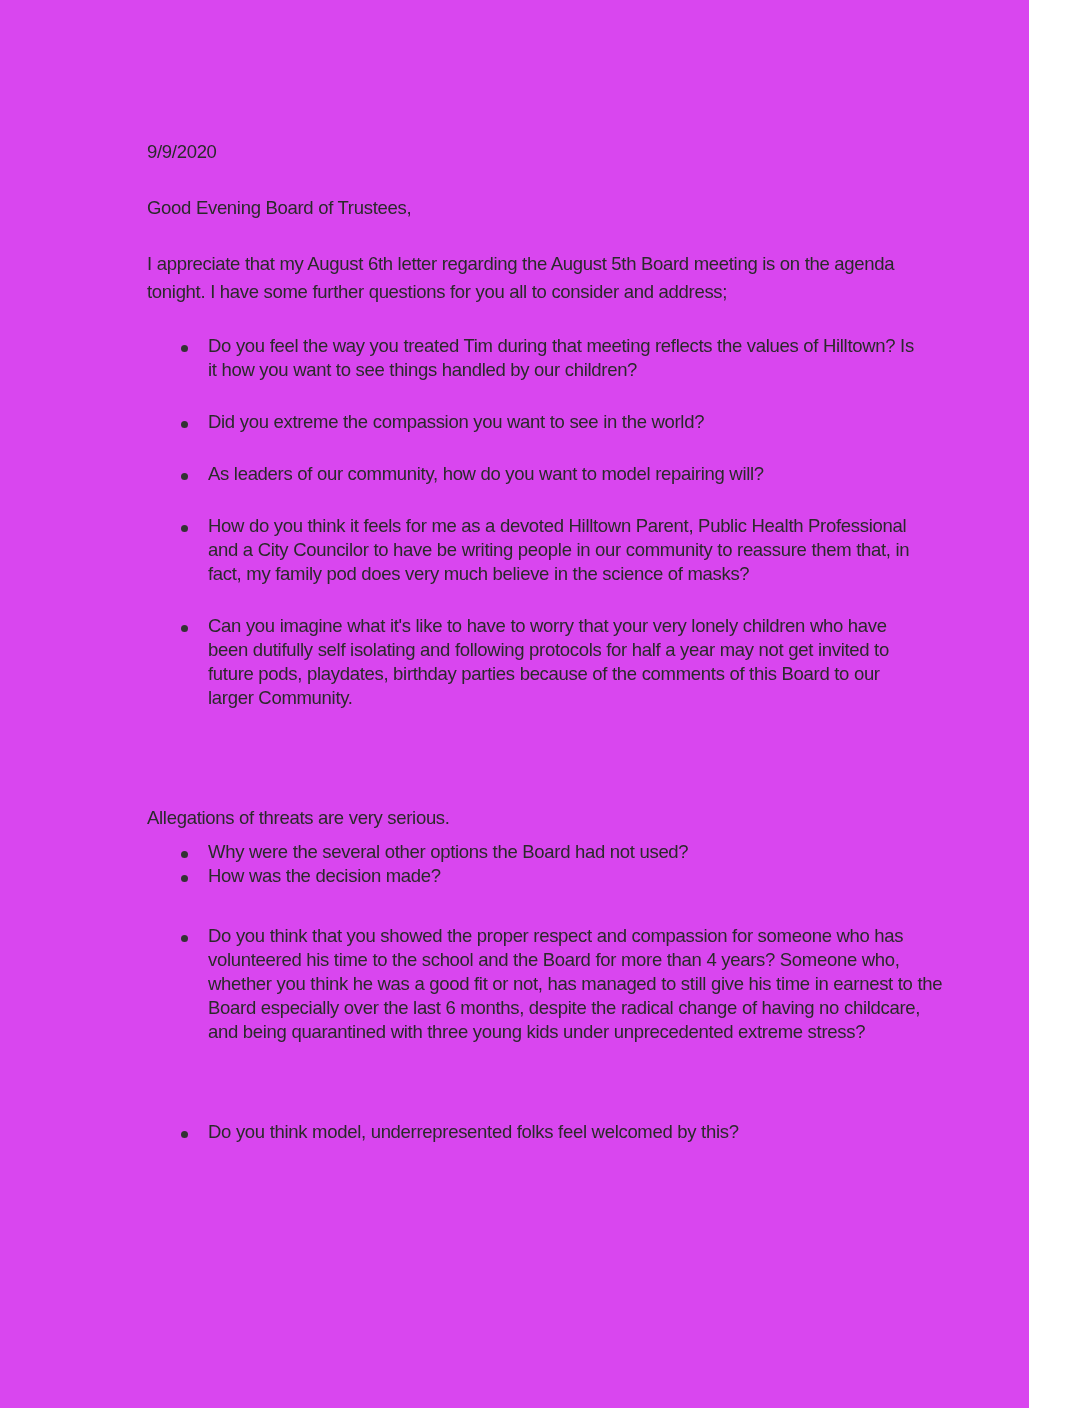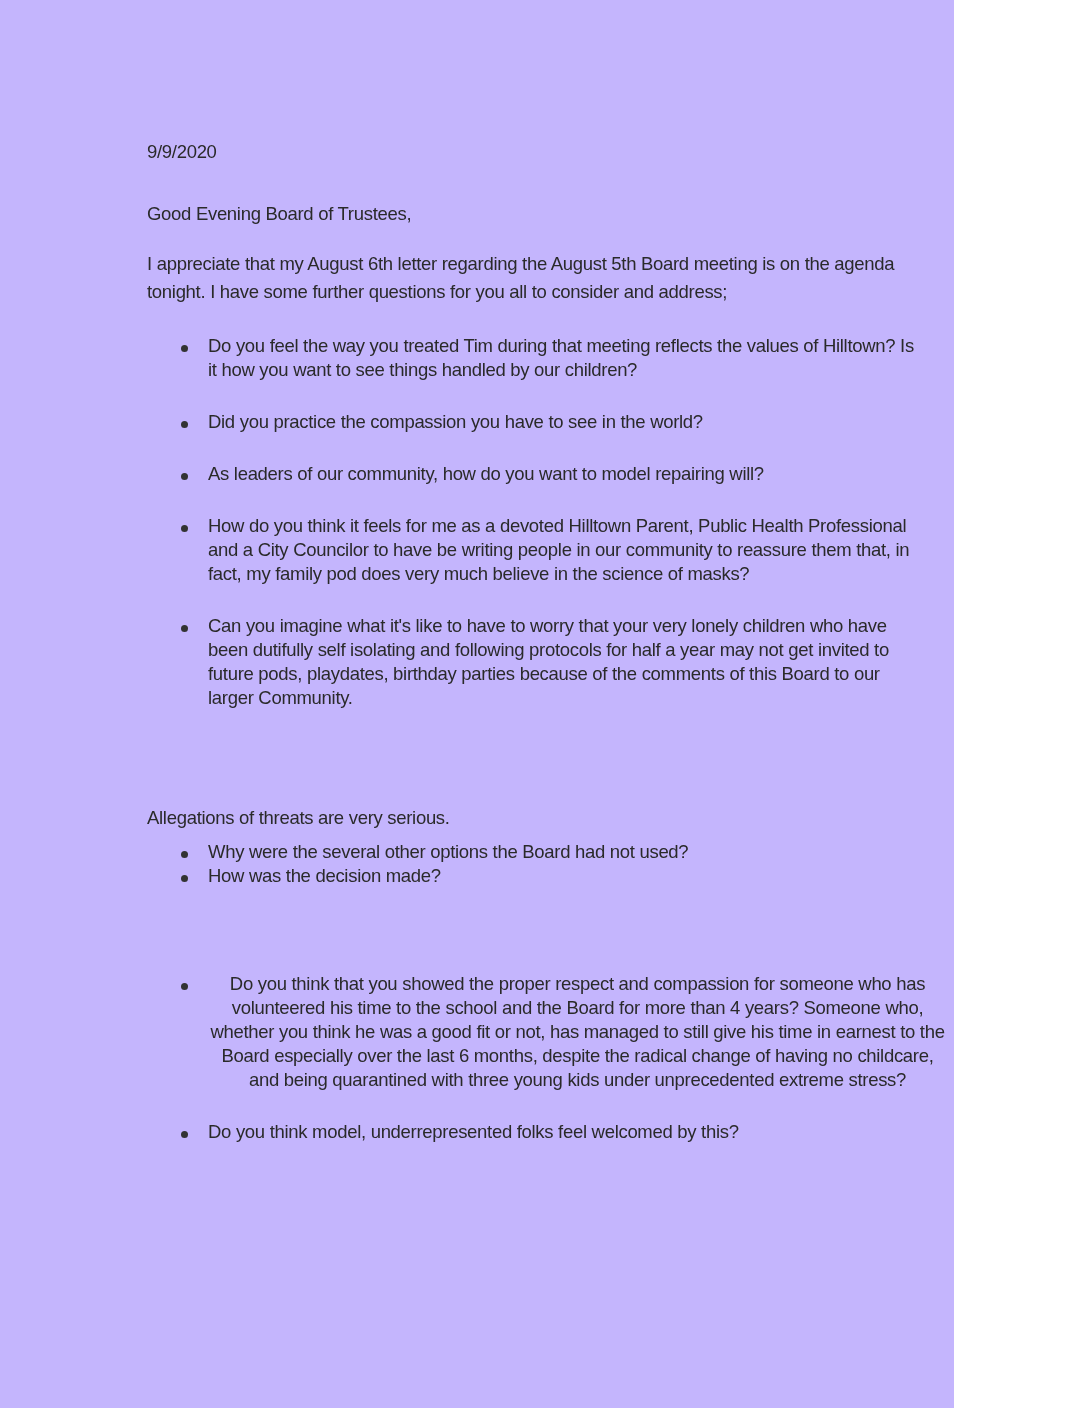--- a/index.html
+++ b/index.html
@@ -13,23 +13,23 @@
       position: relative;
       overflow: hidden;
       font-family: "Liberation Sans", "DejaVu Sans", sans-serif;
       color: #2a2a2a;
       font-size: 18.5px;
       letter-spacing: -0.3px;
     }
     .page {
       position: absolute;
       left: 0; top: 0;
-      width: 954px;
+      width: 1029px;
       height: 1408px;
-      background: #c4b5fd;
+      background: #d946ef;
     }
     .para {
       position: absolute;
       left: 147px;
       width: 800px;
       line-height: 28px;
       margin: 0;
     }
     .bullet-list {
       position: absolute;
@@ -58,32 +58,32 @@
       display: block;
     }
   </style>
 </head>
 <body>
 
 <div class="page">
 
   <p class="para" style="top:138px;">9/9/2020</p>
 
-  <p class="para" style="top:200px;">Good Evening Board of Trustees,</p>
+  <p class="para" style="top:194px;">Good Evening Board of Trustees,</p>
 
   <p class="para" style="top:250px; width:790px;">I appreciate that my August 6th letter regarding the August 5th Board meeting is on the agenda tonight. I have some further questions for you all to consider and address;</p>
 
   <ul class="bullet-list" style="top:334px; width:770px;">
     <li class="bullet-item" style="margin-bottom:28px;">
       <span class="bullet-dot"></span>
       <span class="bullet-text">Do you feel the way you treated Tim during that meeting reflects the values of Hilltown? Is it how you want to see things handled by our children?</span>
     </li>
     <li class="bullet-item" style="margin-bottom:28px;">
       <span class="bullet-dot"></span>
-      <span class="bullet-text">Did you practice the compassion you have to see in the world?</span>
+      <span class="bullet-text">Did you extreme the compassion you want to see in the world?</span>
     </li>
     <li class="bullet-item" style="margin-bottom:28px;">
       <span class="bullet-dot"></span>
       <span class="bullet-text">As leaders of our community,  how do you want to model repairing will?</span>
     </li>
     <li class="bullet-item" style="margin-bottom:28px;">
       <span class="bullet-dot"></span>
       <span class="bullet-text">How do you think it feels for me as a devoted Hilltown Parent, Public Health Professional and a City Councilor to have be writing people in our community to reassure them that, in fact, my family pod does very much believe in the science of masks?</span>
     </li>
     <li class="bullet-item">
@@ -98,21 +98,21 @@
     <li class="bullet-item">
       <span class="bullet-dot"></span>
       <span class="bullet-text">Why were the several other options the Board had not used?</span>
     </li>
     <li class="bullet-item">
       <span class="bullet-dot"></span>
       <span class="bullet-text">How was the decision made?</span>
     </li>
   </ul>
 
-  <ul class="bullet-list" style="top:972px; width:800px;text-align:center;">
+  <ul class="bullet-list" style="top:924px; width:800px;">
     <li class="bullet-item">
       <span class="bullet-dot"></span>
       <span class="bullet-text">Do you think that you showed the proper respect and compassion for someone who has volunteered his time to the school and the Board for more than 4 years? Someone who, whether you think he was a good fit or not, has managed to still give his time in earnest to the Board especially over the last 6 months, despite the radical change of having no childcare,  and being quarantined with three young kids under unprecedented extreme stress?</span>
     </li>
   </ul>
 
   <ul class="bullet-list" style="top:1120px; width:770px;">
     <li class="bullet-item">
       <span class="bullet-dot"></span>
       <span class="bullet-text">Do you think model, underrepresented folks feel welcomed by this?</span>

